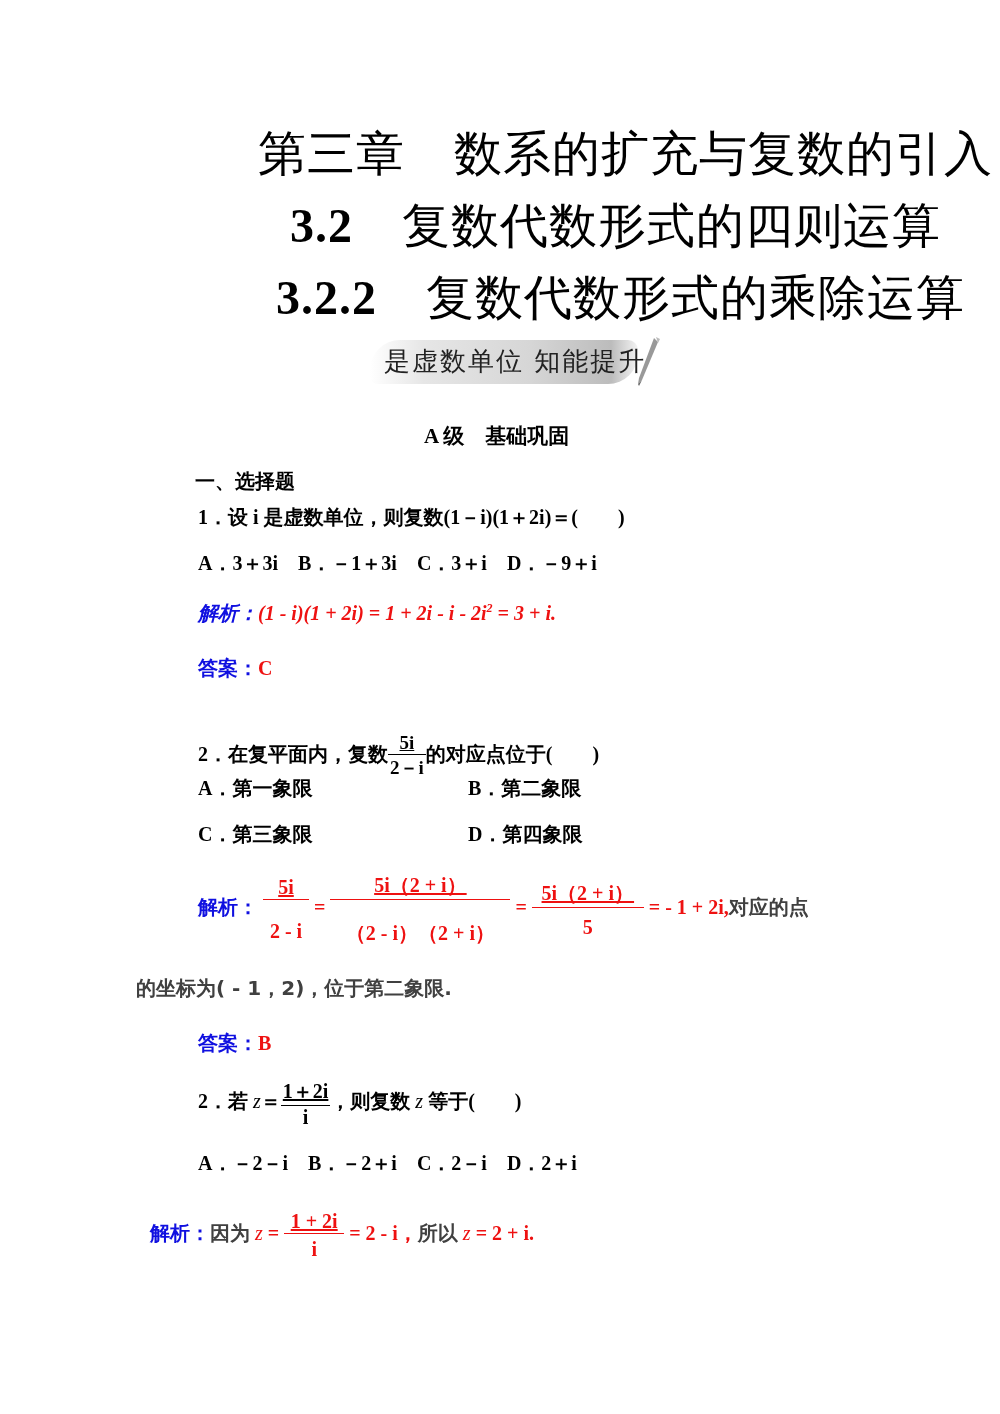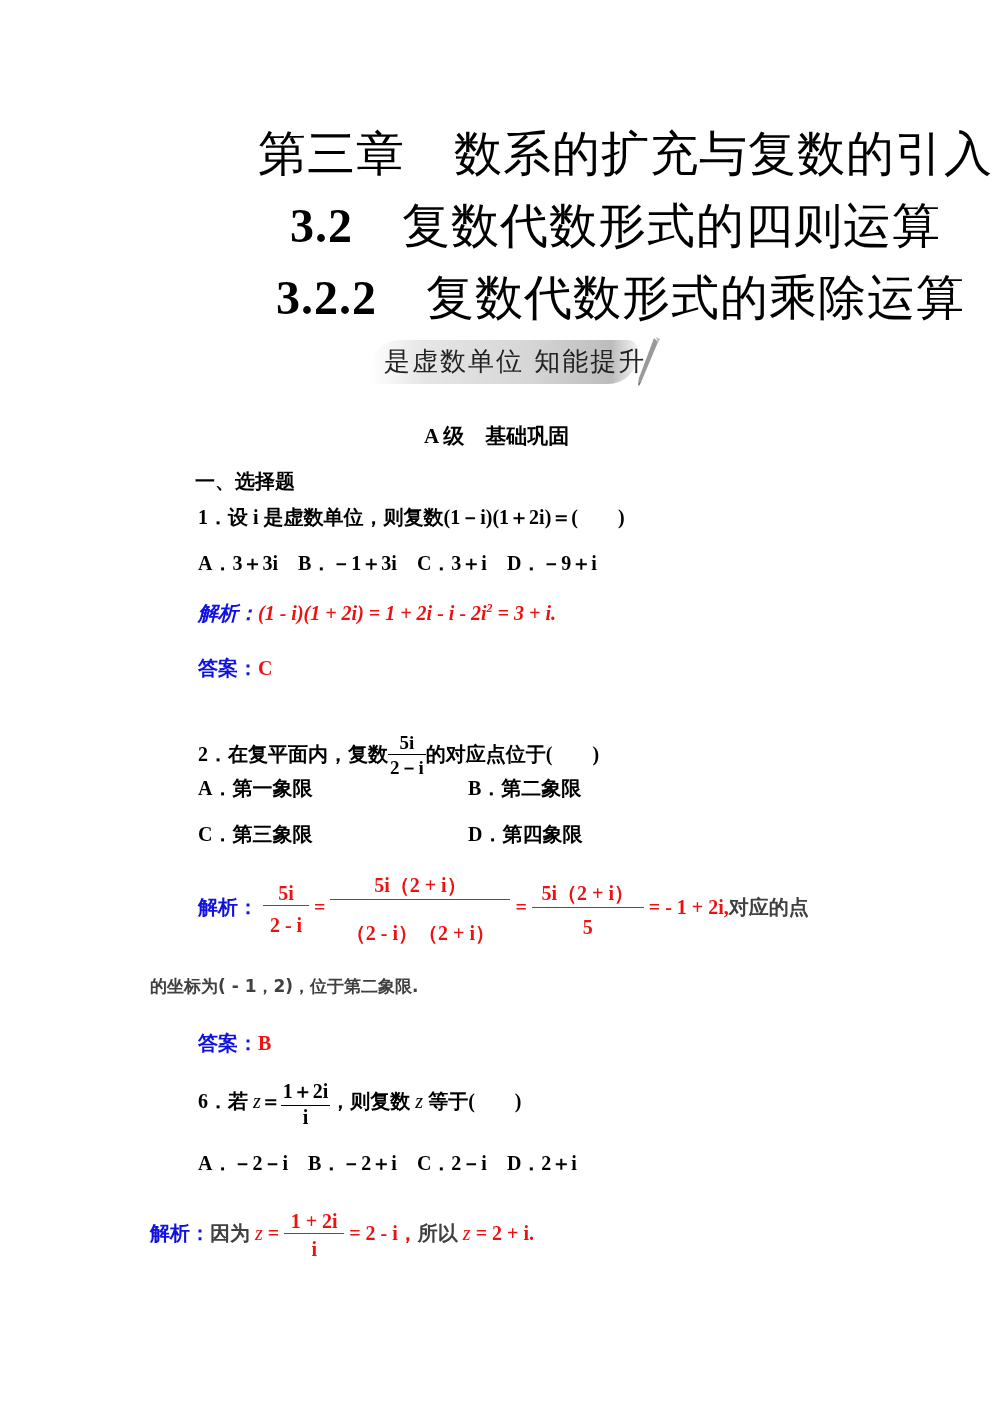--- a/index.html
+++ b/index.html
@@ -14,21 +14,21 @@
      border-radius: 30px 10px 30px 8px; }
   .banner .text { position: absolute; left: 14px; top: 8px; font-size: 26px; font-family: "DejaVu Sans", sans-serif; letter-spacing: 2px; color: #222; }
   .banner .brush-icon { position: absolute; left: 262px; top: 0; width: 30px; height: 52px; }
   .level { font-size: 21px; font-weight: bold; }
   .sec { font-size: 20px; font-weight: bold; font-family: "DejaVu Sans", sans-serif; }
   .q { font-size: 20px; font-weight: bold; }
   .blue { color: #1010e0; font-weight: bold; font-family: "DejaVu Sans", sans-serif; }
   .red { color: #ee1111; font-weight: bold; }
   .redcn { color: #404040; font-weight: bold; font-family: "DejaVu Sans", sans-serif; }
   .frac { display: inline-block; vertical-align: middle; text-align: center; position: relative; }
-  .frac .n { display: block; padding: 0 2px; }
+  .frac .n { display: block; padding: 0 2px; text-decoration: underline; }
   .frac .d { display: block; border-top: 1.5px solid currentColor; padding: 0 2px; }
   .it { font-style: italic; font-weight: normal; }
   sup { font-size: 12px; }
 </style>
 </head>
 <body>
 
 <div class="abs title" style="left:258px; top:122px;">第三章　数系的扩充与复数的引入</div>
 <div class="abs title" style="left:290px; top:194px;">
   <span class="num">3.2</span><span>　</span><span>复数代数形式的四则运算</span>
@@ -63,34 +63,34 @@
 <div class="abs q" style="left:198px; top:732px;">
   <span>2．在复平面内，复数</span><span class="frac" style="font-size:19px;"><span class="n">5i</span><span class="d">2－i</span></span><span>的对应点位于(　　)</span>
 </div>
 <div class="abs q" style="left:198px; top:775px;">A．第一象限</div>
 <div class="abs q" style="left:468px; top:775px;">B．第二象限</div>
 <div class="abs q" style="left:198px; top:821px;">C．第三象限</div>
 <div class="abs q" style="left:468px; top:821px;">D．第四象限</div>
 
 <div class="abs q" style="left:198px; top:872px; font-size:20px;">
   <span class="blue">解析：</span>
-  <span class="frac red" style="width:46px;"><span class="n">5i</span><span class="d" style="padding-top:8px;text-align:center;">2 - i</span></span>
+  <span class="frac red" style="width:46px;"><span class="n">5i</span><span class="d" style="padding-top:20px;text-align:center;">2 - i</span></span>
   <span class="red">=</span>
   <span class="frac red" style="width:180px;"><span class="n">5i（2 + i）</span><span class="d" style="padding-top:20px;">（2 - i）（2 + i）</span></span>
   <span class="red">=</span>
   <span class="frac red" style="width:112px;"><span class="n">5i（2 + i）</span><span class="d" style="padding-top:8px;">5</span></span>
   <span class="red">=  - 1 + 2i,</span><span class="redcn">对应的点</span>
 </div>
-<div class="abs redcn" style="left:150px; top:975px; font-size:17px;">的坐标为( - 1，2)，位于第二象限.</div>
+<div class="abs redcn" style="left:136px; top:975px; font-size:20px;">的坐标为( - 1，2)，位于第二象限.</div>
 <div class="abs q" style="left:198px; top:1030px;">
   <span class="blue">答案：</span><span class="red">B</span>
 </div>
 
 <div class="abs q" style="left:198px; top:1078px;">
-  <span>6．若</span>
+  <span>2．若</span>
   <span class="it">z</span><span>＝</span><span class="frac"><span class="n">1＋2i</span><span class="d">i</span></span><span>，则复数</span>
   <span class="it">z</span>
   <span>等于(　　)</span>
 </div>
 <div class="abs q" style="left:198px; top:1150px;">A．－2－i　B．－2＋i　C．2－i　D．2＋i</div>
 
 <div class="abs q" style="left:150px; top:1210px;">
   <span class="blue">解析：</span><span class="redcn">因为</span>
   <span class="red it">z</span><span class="red"> = </span><span class="frac red" style="width:60px;"><span class="n">1 + 2i</span><span class="d" style="padding-top:4px;">i</span></span><span class="red"> = 2 - i，</span><span class="redcn">所以</span>
   <span class="red it">z</span><span class="red"> = 2 + i.</span>

